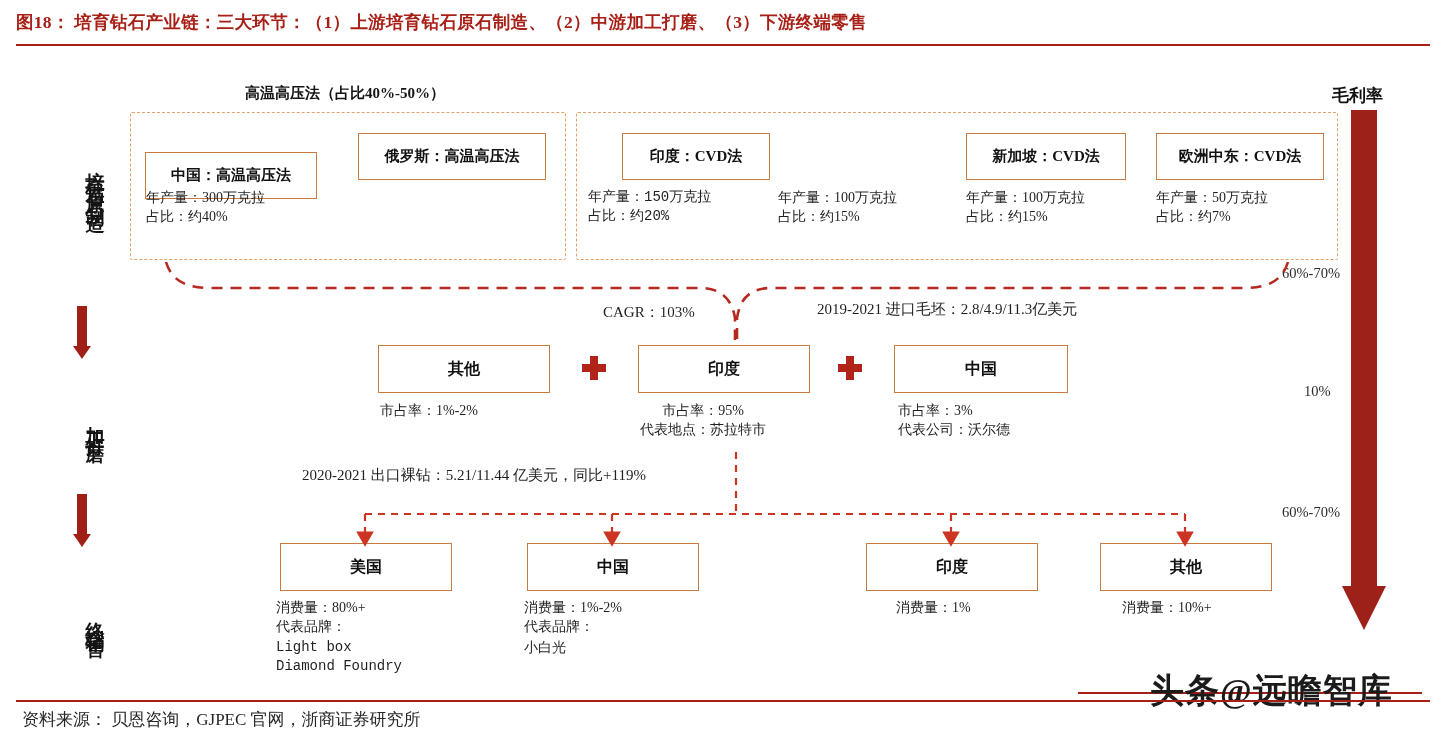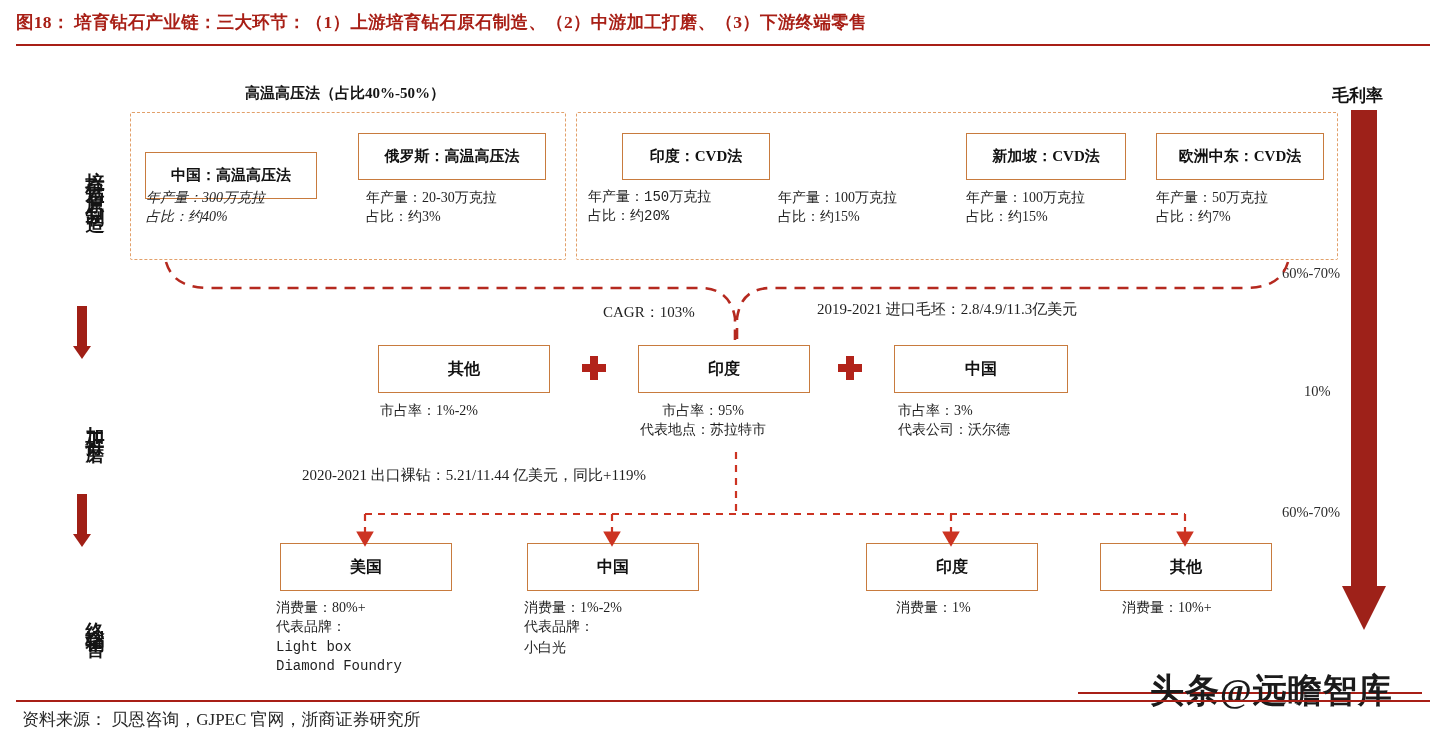--- a/index.html
+++ b/index.html
@@ -87,28 +87,26 @@
     </div>
     <div class="rail-txt" style="top:492px;height:130px;">终端销售</div>
   </div>
 
   <div class="grp-title" style="left:180px;top:84px;width:330px;">高温高压法（占比40%-50%）</div>
   <div class="grp" style="left:130px;top:112px;width:434px;height:146px;"></div>
 
   <div class="node" style="left:145px;top:133px;width:170px;height:45px;margin-top:19px;">
     <span>中国：高温高压法</span>
   </div>
-  <div class="cap" style="left:146px;top:188px;font-style:italic;">年产量：300万克拉
+  <div class="cap" style="left:146px;top:188px;">年产量：300万克拉
 占比：约40%</div>
 
   <div class="node" style="left:358px;top:133px;width:186px;height:45px;">
     <span>俄罗斯：高温高压法</span>
   </div>
-  <div class="cap" style="left:366px;top:188px;">年产量：20-30万克拉
-占比：约3%</div>
 
   <div class="grp" style="left:576px;top:112px;width:760px;height:146px;"></div>
 
   <div class="node" style="left:622px;top:133px;width:146px;height:45px;">
     <span>印度：CVD法</span>
   </div>
   <div class="cap" style="left:588px;top:188px;font-family:Liberation Mono, monospace;">年产量：150万克拉
 占比：约20%</div>
 
   <div class="cap" style="left:778px;top:188px;">年产量：100万克拉

